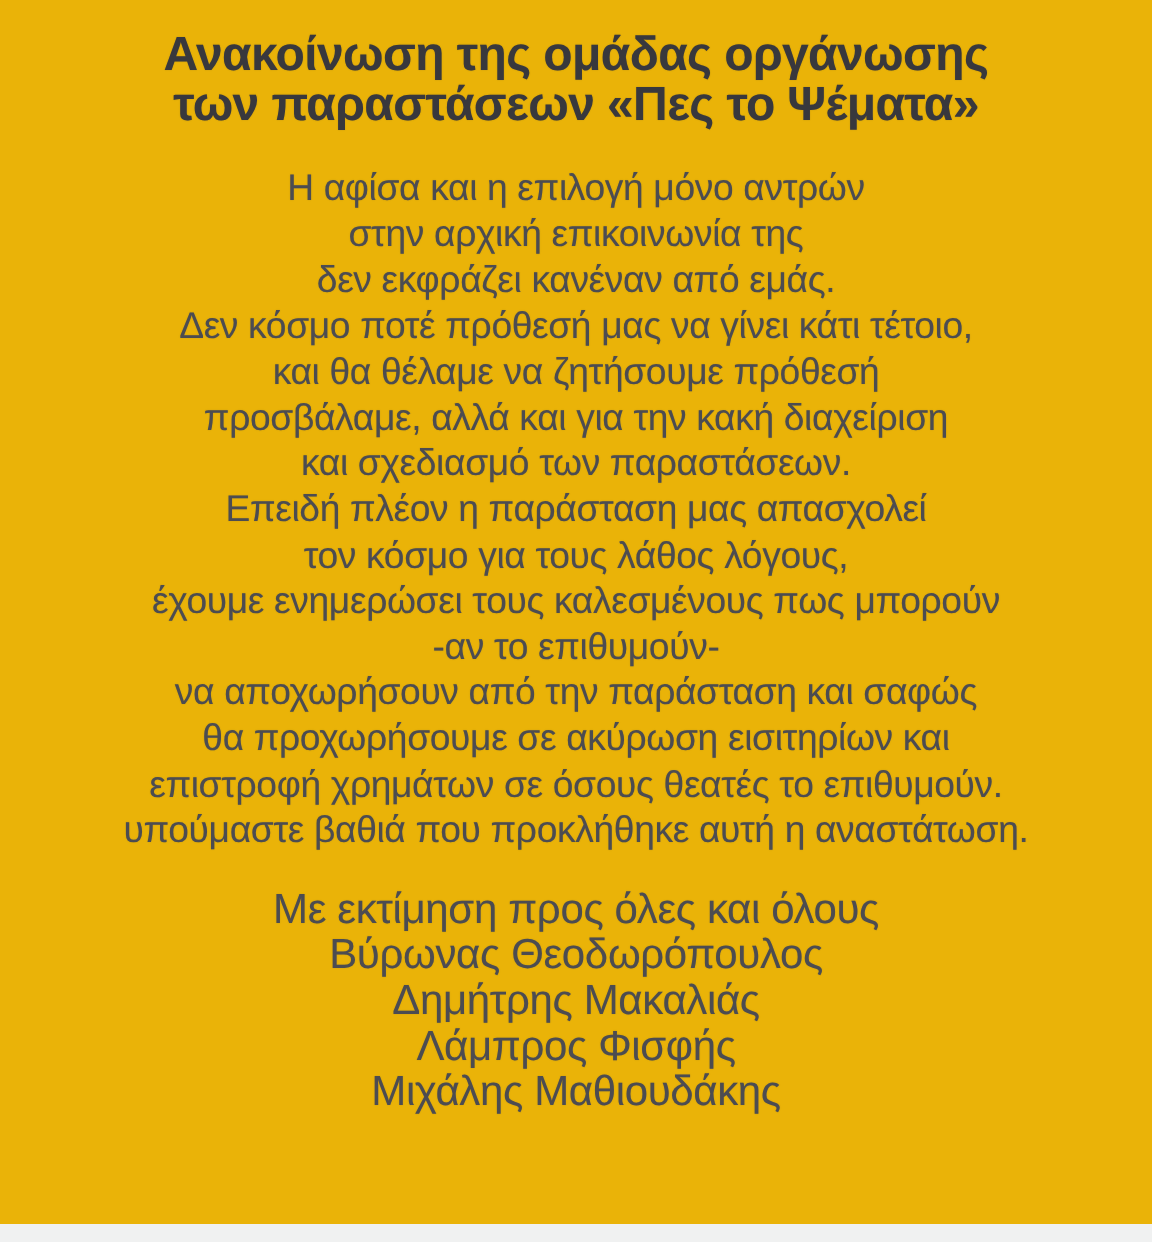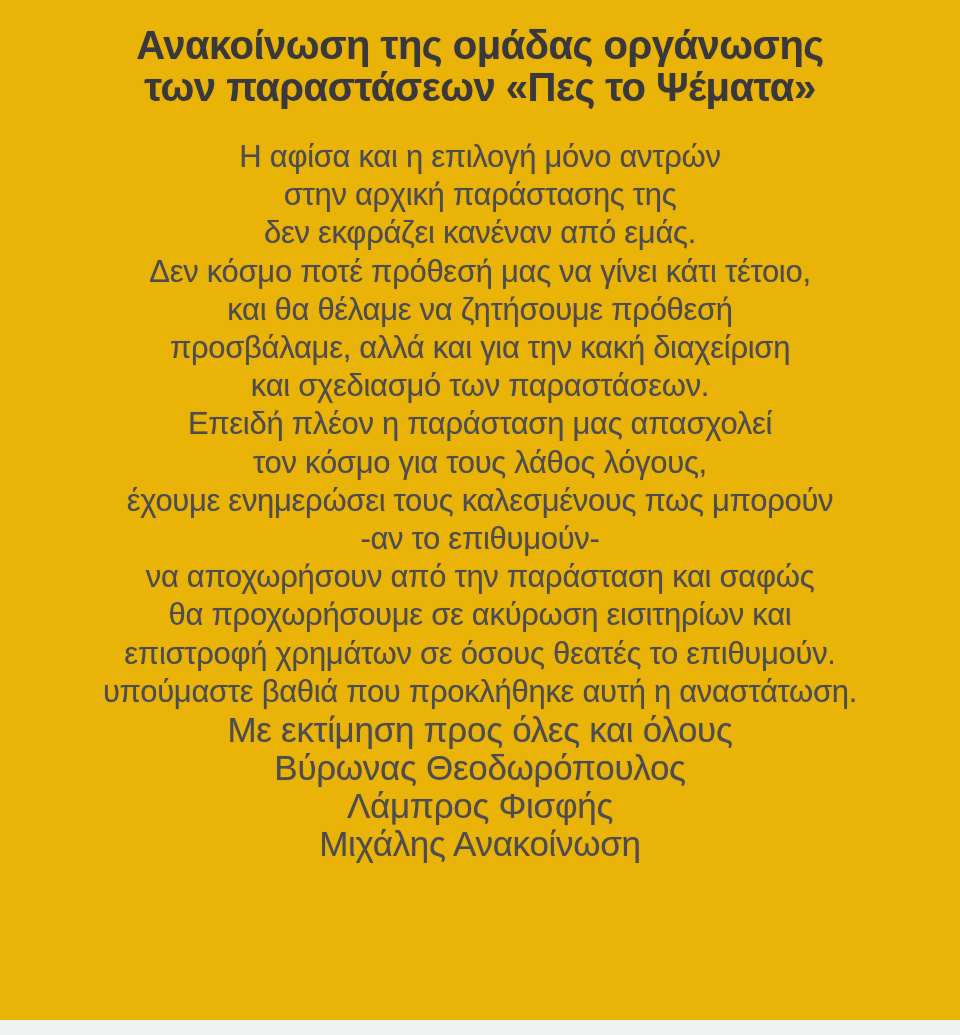--- a/index.html
+++ b/index.html
@@ -34,20 +34,21 @@
     line-height: 38.2px;
     font-weight: 400;
     letter-spacing: -0.3px;
     color: #4c4c51;
     text-shadow: 0 0 1px rgba(76,76,81,0.35);
   }
   .body-block .line {
     white-space: nowrap;
   }
   .closing-block {
+    margin-top: 28px;
     font-size: 35px;
     line-height: 38px;
     font-weight: 400;
     letter-spacing: -0.3px;
     color: #4c4c51;
     text-shadow: 0 0 1px rgba(76,76,81,0.35);
   }
   .closing-block .line {
     white-space: nowrap;
   }
@@ -65,38 +66,39 @@
 
 <div class="page">
 
   <h1 class="title">
     <span class="tline">Ανακοίνωση της ομάδας οργάνωσης</span>
     <span class="tline">των παραστάσεων «Πες το Ψέματα»</span>
   </h1>
 
   <div class="body-block">
     <div class="line">Η αφίσα και η επιλογή μόνο αντρών</div>
-    <div class="line">στην αρχική παράστασης της</div>
+    <div class="line">στην αρχική επικοινωνία της</div>
     <div class="line">δεν εκφράζει κανέναν από εμάς.</div>
     <div class="line">Δεν κόσμο ποτέ πρόθεσή μας να γίνει κάτι τέτοιο,</div>
     <div class="line">και θα θέλαμε να ζητήσουμε πρόθεσή</div>
     <div class="line">προσβάλαμε, αλλά και για την κακή διαχείριση</div>
     <div class="line">και σχεδιασμό των παραστάσεων.</div>
     <div class="line">Επειδή πλέον η παράσταση μας απασχολεί</div>
     <div class="line">τον κόσμο για τους λάθος λόγους,</div>
     <div class="line">έχουμε ενημερώσει τους καλεσμένους πως μπορούν</div>
     <div class="line">-αν το επιθυμούν-</div>
     <div class="line">να αποχωρήσουν από την παράσταση και σαφώς</div>
     <div class="line">θα προχωρήσουμε σε ακύρωση εισιτηρίων και</div>
     <div class="line">επιστροφή χρημάτων σε όσους θεατές το επιθυμούν.</div>
     <div class="line">υπούμαστε βαθιά που προκλήθηκε αυτή η αναστάτωση.</div>
   </div>
 
   <div class="closing-block">
     <div class="line">Με εκτίμηση προς όλες και όλους</div>
     <div class="line">Βύρωνας Θεοδωρόπουλος</div>
+    <div class="line">Δημήτρης Μακαλιάς</div>
     <div class="line">Λάμπρος Φισφής</div>
-    <div class="line">Μιχάλης Ανακοίνωση</div>
+    <div class="line">Μιχάλης Μαθιουδάκης</div>
   </div>
 
   <div class="bottom-band"></div>
 
 </div>
 
 </body></html>

